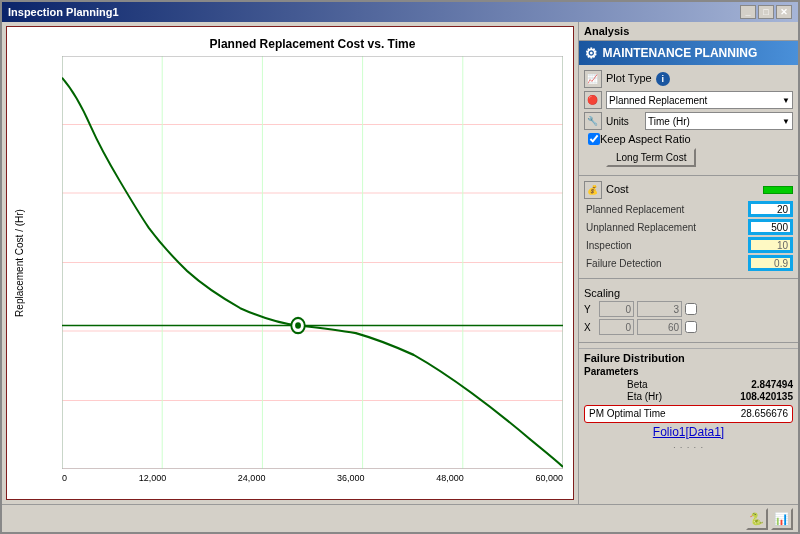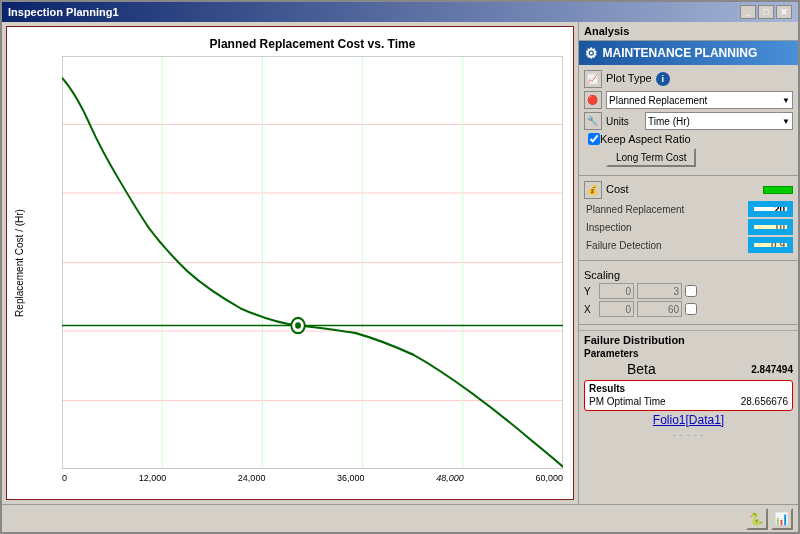--- a/index.html
+++ b/index.html
@@ -270,26 +270,25 @@
 
     .cost-label {
       font-size: 10px;
       flex: 1;
       color: #333;
     }
 
     .cost-input {
       width: 45px;
       height: 16px;
-      border: 6px solid #0ea5e9;
+      border: 3px solid #0ea5e9;
       background: white;
       font-size: 10px;
       padding: 0 2px;
       text-align: right;
-      font-weight: bold;
     }
 
     .cost-input.disabled {
       background: #fef9c3;
       color: #666;
     }
 
     .scaling-section {
       margin-top: 3px;
     }
@@ -353,21 +352,21 @@
     }
 
     .param-row {
       display: flex;
       align-items: center;
       margin-bottom: 1px;
       padding-left: 2px;
     }
 
     .param-label {
-      font-size: 14px;
+      font-size: 10px;
       flex: 1;
       padding-left: 41px;
     }
 
     .param-value {
       font-size: 10px;
       text-align: right;
       min-width: 70px;
       font-weight: bold;
     }
@@ -515,21 +514,21 @@
             <circle cx="245" cy="248" r="7" fill="white" stroke="#006400" stroke-width="2"></circle>
             <circle cx="245" cy="248" r="3" fill="#006400"></circle>
           </svg>
 
           
           <div style="display:flex; justify-content:space-between; padding: 0 0 0 0; margin-top: 2px;">
             <span style="font-size:9px; color:#000;">0</span>
             <span style="font-size:9px; color:#000;">12,000</span>
             <span style="font-size:9px; color:#000;">24,000</span>
             <span style="font-size:9px; color:#000;">36,000</span>
-            <span style="font-size:9px; color:#000;font-style:italic;">48,000</span>
+            <span style="font-size:9px; color:#000;">48,000</span>
             <span style="font-size:9px; color:#000;">60,000</span>
           </div>
         </div>
       </div>
 
     </div>
 
     <div class="right-panel">
       <div class="analysis-header">Analysis</div>
 
@@ -580,20 +579,24 @@
             <span class="section-label">Cost</span>
           </div>
           <div class="green-indicator"></div>
         </div>
 
         <div class="cost-row">
           <span class="cost-label">Planned Replacement</span>
           <input type="text" class="cost-input" value="20" style="">
         </div>
 
+        <div class="cost-row">
+          <span class="cost-label">Unplanned Replacement</span>
+          <input type="text" class="cost-input" value="500" style="">
+        </div>
 
         <div class="cost-row">
           <span class="cost-label">Inspection</span>
           <input type="text" class="cost-input disabled" value="10" disabled="" style="">
         </div>
 
         <div class="cost-row">
           <span class="cost-label">Failure Detection</span>
           <input type="text" class="cost-input disabled" value="0.9" disabled="" style="">
         </div>
@@ -624,23 +627,26 @@
       <div class="section failure-dist">
         <div class="fd-header">Failure Distribution</div>
 
         <div class="params-header">Parameters</div>
 
         <div class="param-row">
           <span class="param-label">Beta</span>
           <span class="param-value">2.847494</span>
         </div>
 
+        <div class="param-row">
+          <span class="param-label">Eta (Hr)</span>
+          <span class="param-value">108.420135</span>
+        </div>
 
         <div class="results-section">
-          <div class="results-header">Results</div>
 
 
           <div class="result-row">
             <span class="result-label">PM Optimal Time</span>
             <span class="result-value">28.656676</span>
           </div>
         </div>
 
         <div class="folio-link">Folio1[Data1]</div>
       </div>

